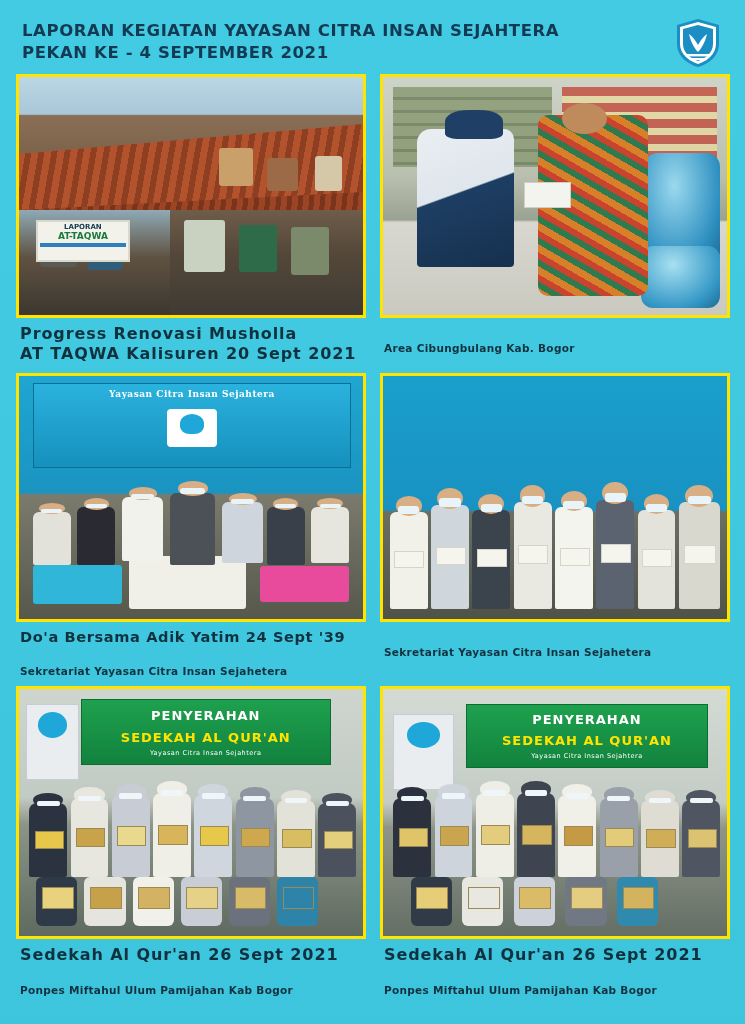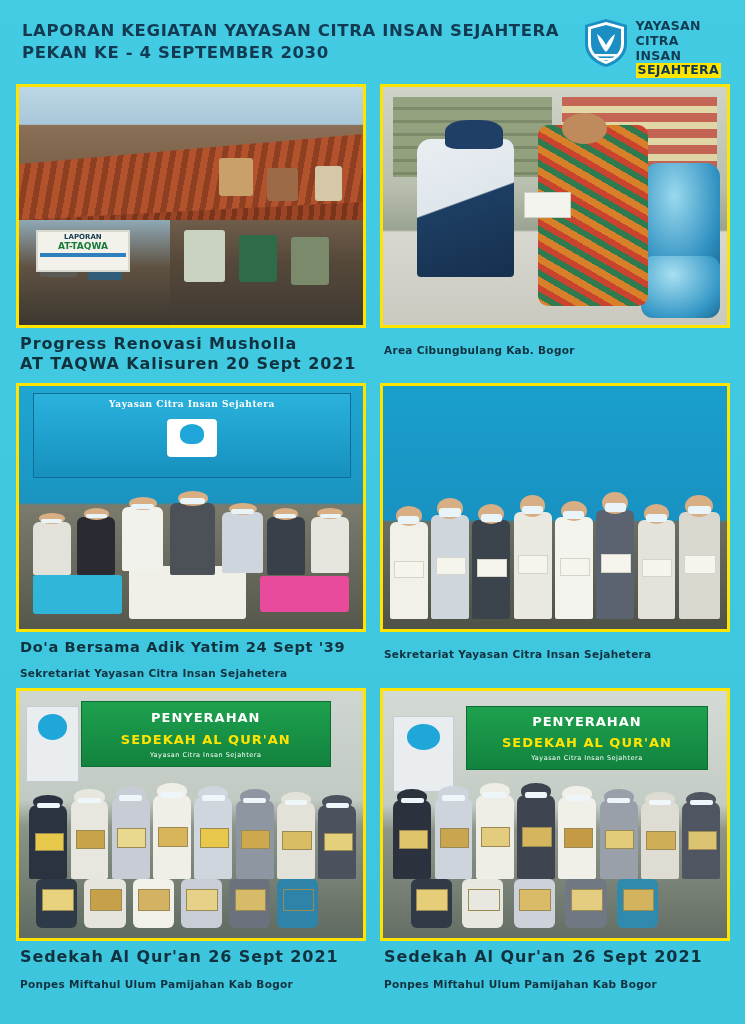--- a/index.html
+++ b/index.html
@@ -111,21 +111,21 @@
     line-height: 1.28;
     white-space: nowrap;
   }
   .cap-sub {
     font-family: "DejaVu Sans", sans-serif;
     font-weight: bold;
     font-size: 10.5px;
     letter-spacing: 0.3px;
     color: #10323f;
     line-height: 1.3;
-    margin-top: 10px;
+    margin-top: 18px;
     white-space: nowrap;
   }
   .cap-main.small { font-size: 14.6px; letter-spacing: 0.6px; }
 
   
   .ph { position: absolute; }
   .photo-inner { position: absolute; inset: 0; }
 
   
   .p1-top { position:absolute; left:0; top:0; right:0; height:56%;
@@ -207,38 +207,32 @@
   .q-kid .bk { position:absolute; left:14%; top:38%; width:72%; height:22%; border:1px solid #9a8a54; }
 </style>
 </head>
 <body>
 
 <div class="page">
 
   <div class="header">
     <div class="title-block">
       <div class="title-line">LAPORAN KEGIATAN YAYASAN CITRA INSAN SEJAHTERA</div>
-      <div class="title-line">PEKAN KE - 4 SEPTEMBER 2030</div>
+      <div class="title-line">PEKAN KE - 4 SEPTEMBER 2021</div>
     </div>
     <div class="logo-block">
       <div class="logo-mark">
         <svg class="logo-shield" viewBox="0 0 46 50" xmlns="http://www.w3.org/2000/svg" aria-hidden="true">
           <path d="M23 1 L44 7 V26 C44 38 34 46 23 49 C12 46 2 38 2 26 V7 Z" fill="#1b8ec4"></path>
           <path d="M23 4 L41 9 V26 C41 36 32 43 23 46 C14 43 5 36 5 26 V9 Z" fill="#ffffff"></path>
           <path d="M23 7 L38 11 V26 C38 34.5 30.5 40.5 23 43 C15.5 40.5 8 34.5 8 26 V11 Z" fill="#1b8ec4"></path>
           <path d="M14 16 C16 25 20 31 23 34 C26 31 30 25 32 16 C28 19 26 22 23 27 C20 22 18 19 14 16 Z" fill="#ffffff"></path>
           <rect x="12" y="36" width="22" height="2.4" fill="#ffffff"></rect>
           <rect x="14" y="40" width="18" height="2.2" fill="#ffffff"></rect>
         </svg>
-      </div>
-      <div class="logo-text">
-        <div>YAYASAN</div>
-        <div>CITRA</div>
-        <div>INSAN</div>
-        <div><span class="hl">SEJAHTERA</span></div>
       </div>
     </div>
   </div>
 
   <div class="grid">
 
     <div class="cell">
       <div class="photo-frame h-a">
         <div class="photo-inner">
           <div class="p1-top"></div>

